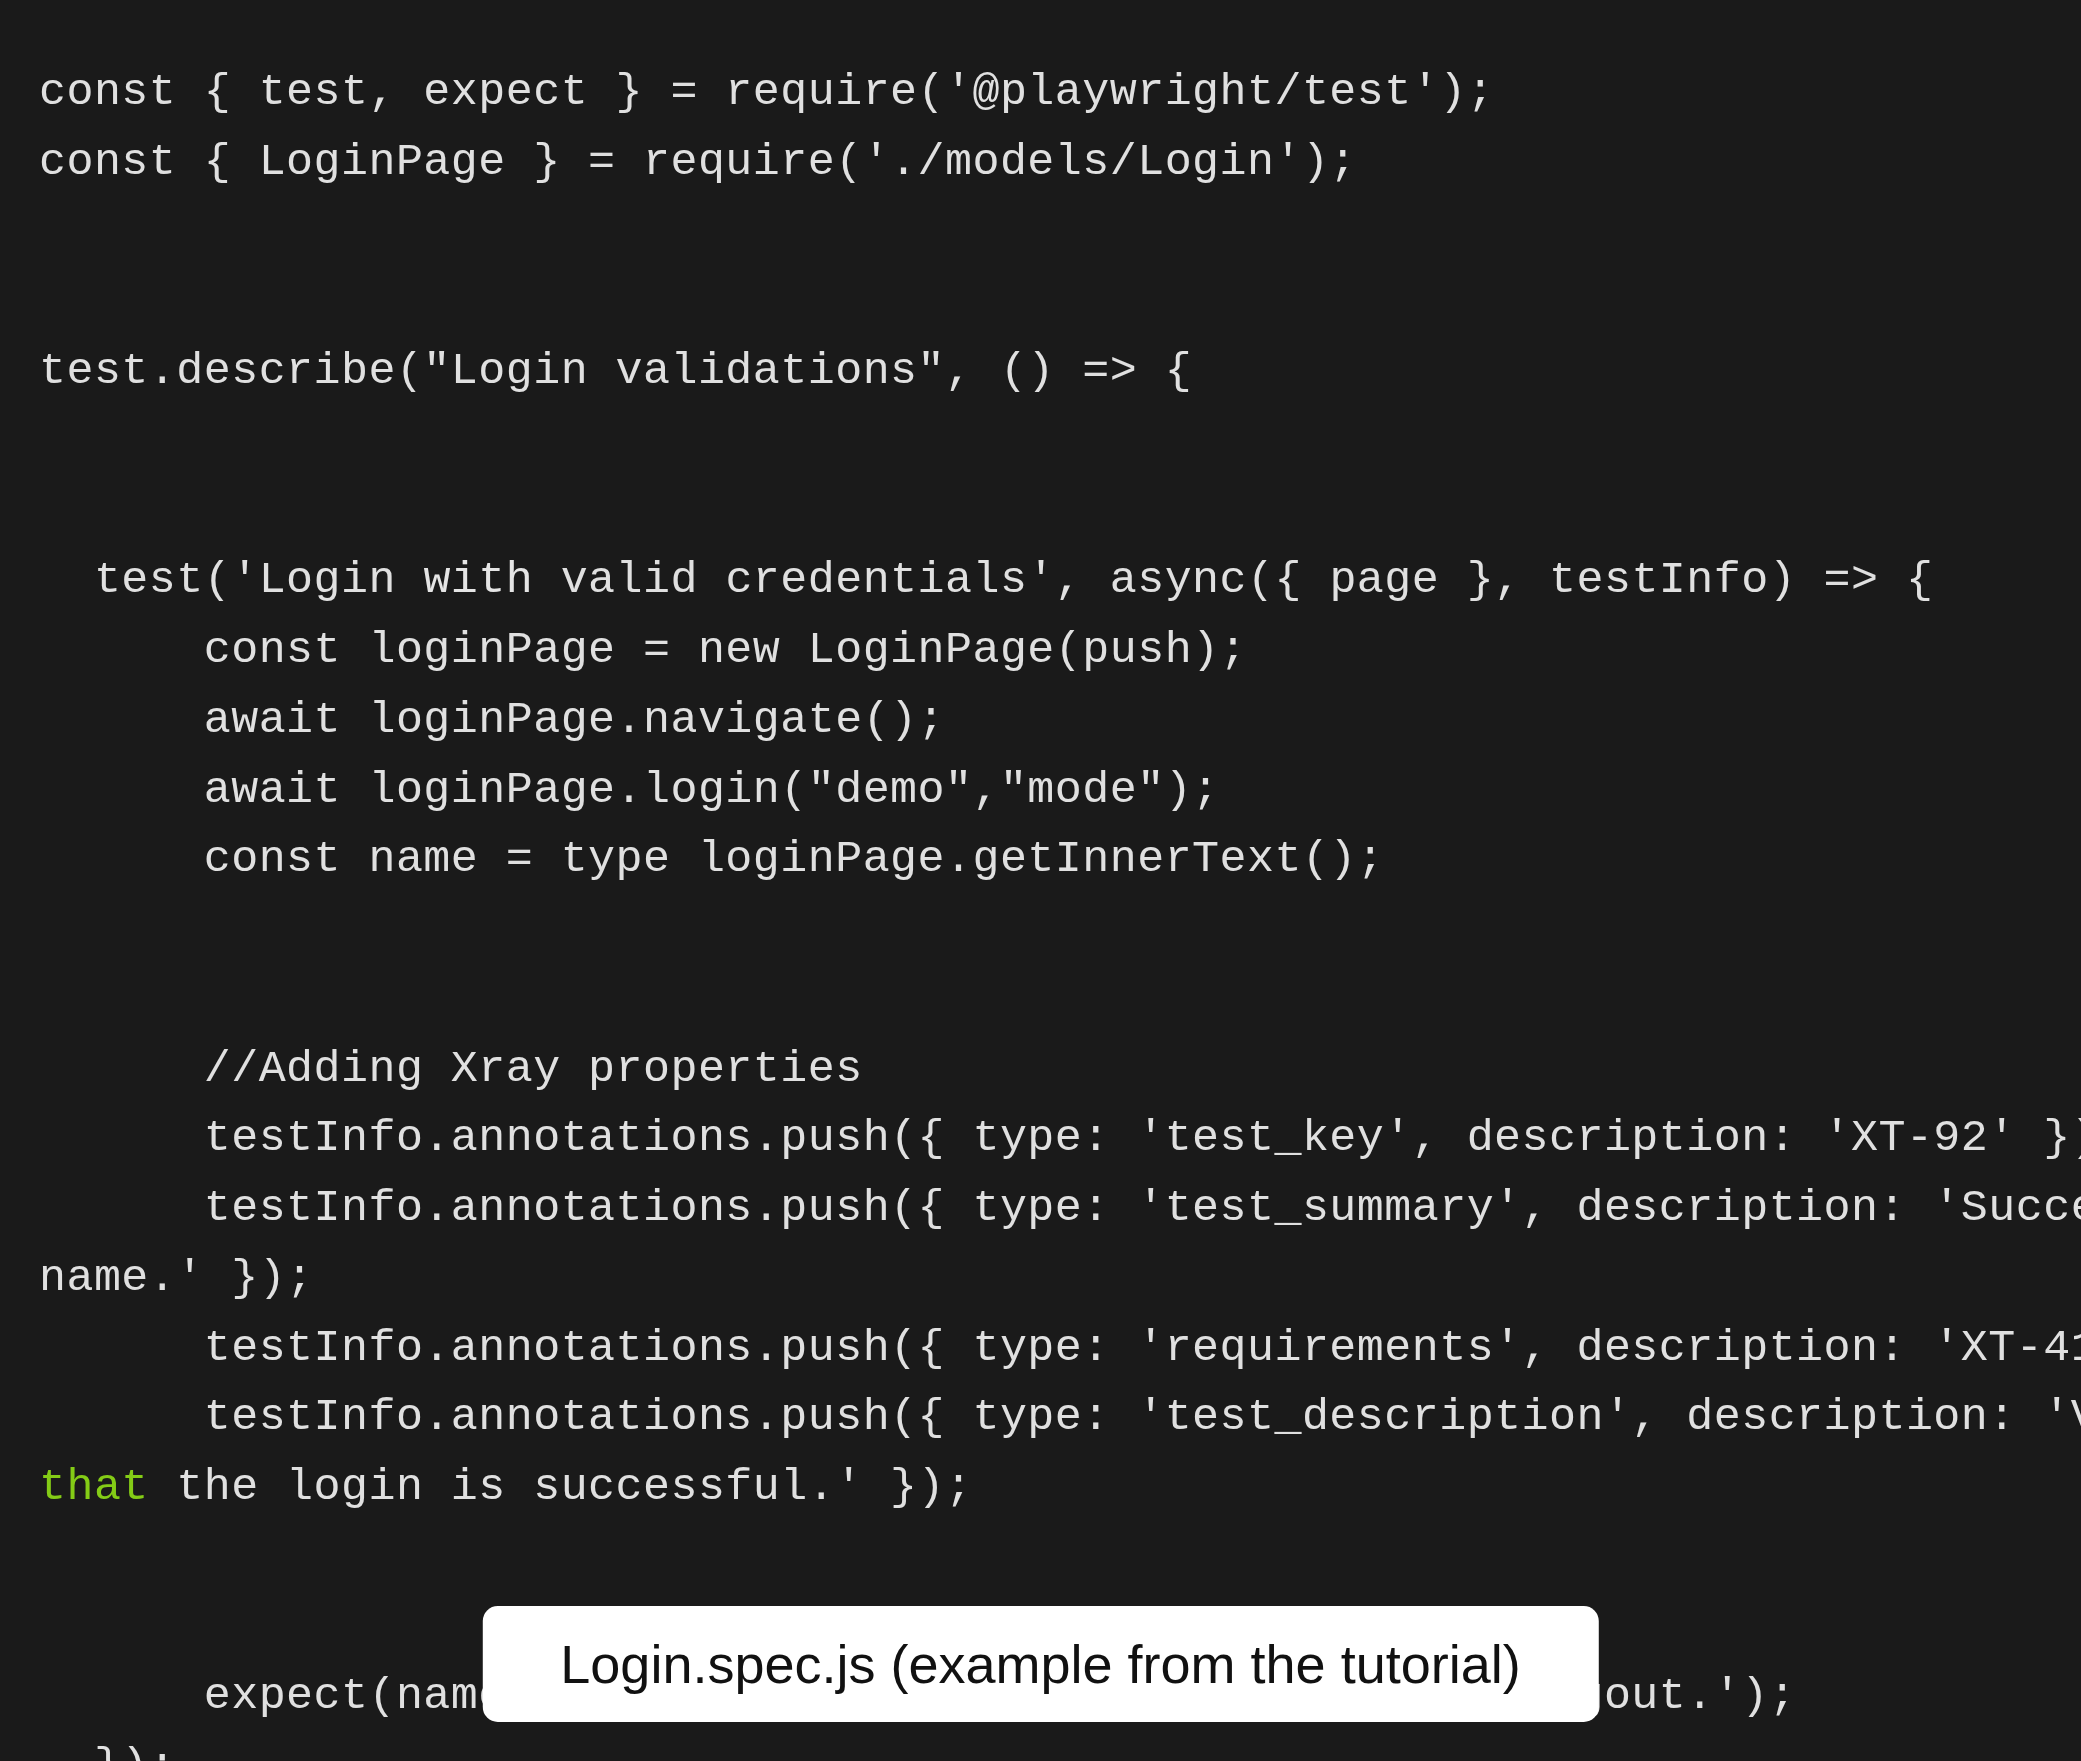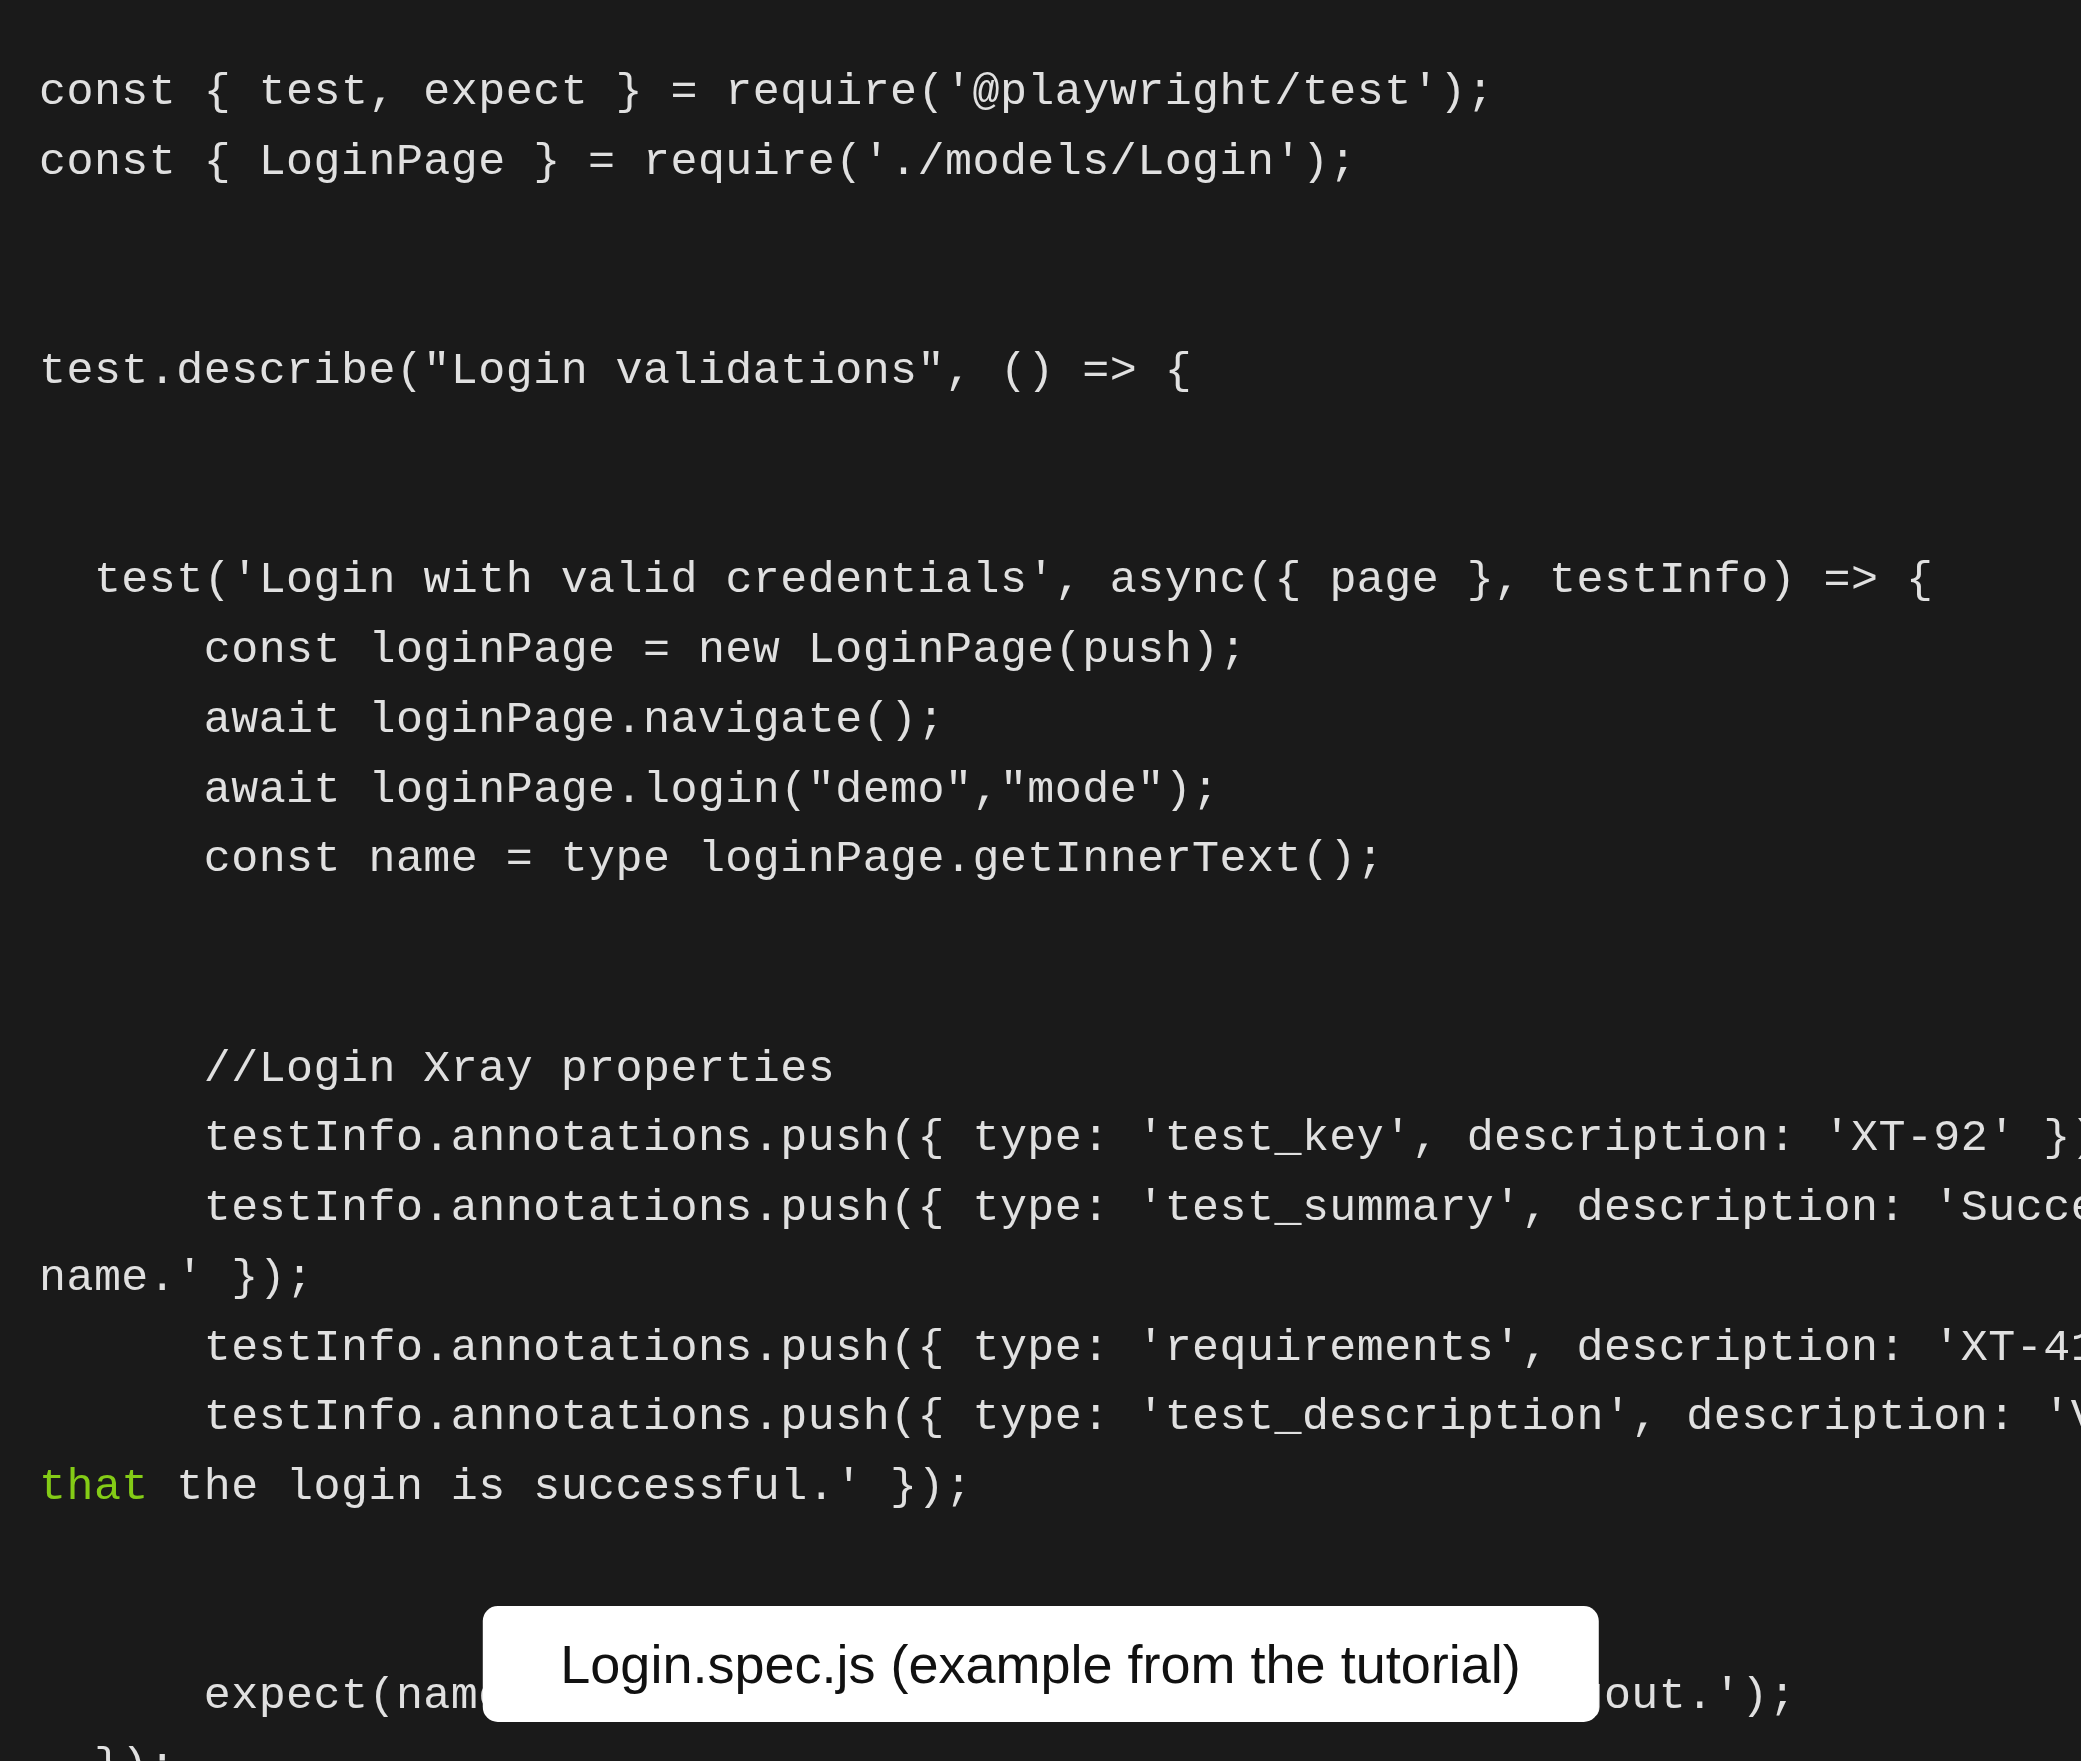--- a/index.html
+++ b/index.html
@@ -64,21 +64,21 @@
 <span>test.describe("Login validations", () =&gt; {</span>
 <span></span>
 <span></span>
 <span>  test('Login <span style="color:#e5e5e5">with</span> valid credentials', async({ page }, testInfo) =&gt; {</span>
 <span>      const loginPage = new LoginPage(push);</span>
 <span>      await loginPage.navigate();</span>
 <span>      await loginPage.login("demo","mode");</span>
 <span>      const name = type loginPage.getInnerText();</span>
 <span></span>
 <span></span>
-<span>      //Login Xray properties</span>
+<span>      //Adding Xray properties</span>
 <span>      testInfo.annotations.push({ type: 'test_key', description: 'XT-92' });</span>
 <span>      testInfo.annotations.push({ type: 'test_summary', description: 'Successful</span>
 <span>name.' });</span>
 <span>      testInfo.annotations.push({ type: 'requirements', description: 'XT-41' });</span>
 <span>      testInfo.annotations.push({ type: 'test_description', description: 'Validate</span>
 <span><span style="color:#84cc16">that</span> the login is successful.' });</span>
 <span></span>
 <span></span>
 <span>      expect(name).toBe('Login succeeded. Now you can logout.');</span>
 <span>  });</span></pre>

